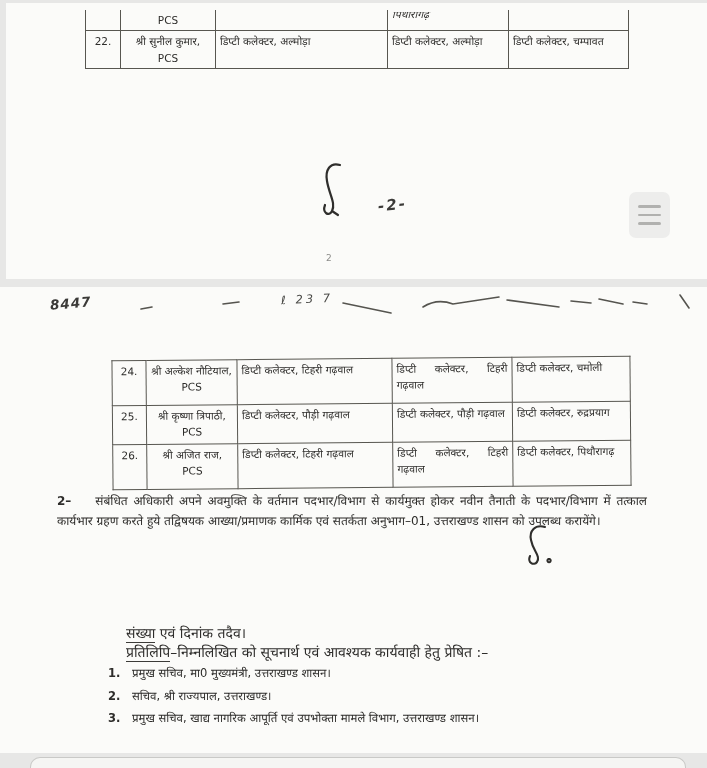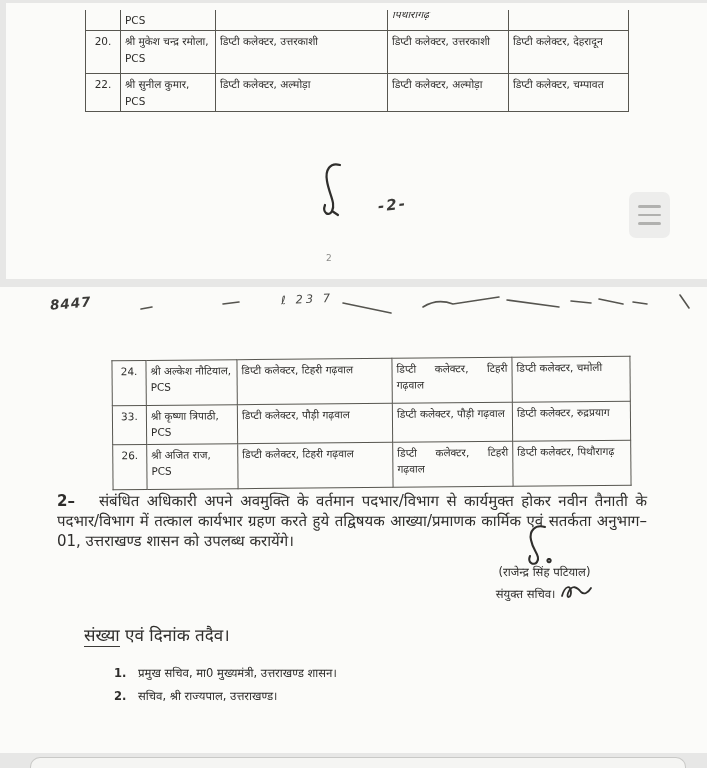--- a/index.html
+++ b/index.html
@@ -11,50 +11,50 @@
   .page { position:absolute; background:#fbfbf9; }
   #page1 { left:6px; top:3px; width:701px; height:276px; }
   #page2 { left:0; top:287px; width:707px; height:466px; }
 
   .doc-table { position:absolute; border-collapse:collapse; table-layout:fixed; }
   .doc-table td {
     border:1.4px solid #575650; padding:2px 4px; vertical-align:top;
     font-size:10.5px; line-height:1.55; color:#2e2d2b; font-weight:500;
   }
   .sno { text-align:center; }
-  .name { }
+  .name { text-align:center; }
   .just { text-align:justify; text-align-last:left; }
   #table1 { left:79px; top:7px; }
   #table2 { left:112px; top:71px; transform:rotate(-0.5deg); }
   tr.partial td { border-top:none; }
   .cliptop { height:14px; overflow:hidden;font-style:italic; }
   .cliptop span { display:block; margin-top:-6px; }
 
   .hand { position:absolute; font-style:italic; color:#3b3a38; white-space:nowrap; }
   .svgmark { position:absolute; }
 
   #page-no-1 { left:320px; top:250px; font-size:9px; color:#8b8b88; font-style:normal; }
   #hand-2dash { left:372px; top:193px; font-size:15px; font-weight:600; transform:rotate(-6deg); letter-spacing:2px; }
   #hand-8447 { left:50px; top:8px; font-size:13.5px; font-weight:600; transform:rotate(-5deg); letter-spacing:1px; }
   #scrib-text { left:281px; top:5px; font-size:11.5px; transform:rotate(-3deg); letter-spacing:3px; color:#4a4a47; }
 
-  #para { position:absolute; left:57px; top:204px; width:590px; font-size:15px; line-height:20px;
+  #para { position:absolute; left:57px; top:204px; width:590px; font-size:12px; line-height:20px;
           color:#2e2d2b; text-align:justify; font-weight:500; }
   #para .para-no { margin-right:24px; font-weight:700; }
 
   #signatory { position:absolute; left:452px; top:276px; width:185px; text-align:center;
                font-size:11.5px; line-height:19px; color:#2e2d2b; font-weight:500; }
   #signatory .sig-line2 { white-space:nowrap; }
   #signatory svg { vertical-align:-4px; }
 
-  .footer-line { position:absolute; font-size:17px; color:#2e2d2b; font-weight:500; white-space:nowrap; }
+  .footer-line { position:absolute; font-size:14px; color:#2e2d2b; font-weight:500; white-space:nowrap;margin-left:42px; }
   .uline { border-bottom:1.2px solid #3c3b38; padding-bottom:1px; }
   #ref-line  { left:84px; top:336px; }
   #copy-line { left:84px; top:355px; }
-  .li { position:absolute; left:114px; font-size:11.5px; color:#2e2d2b; font-weight:500; white-space:nowrap; }
+  .li { position:absolute; left:108px; font-size:11.5px; color:#2e2d2b; font-weight:500; white-space:nowrap; }
   .li .li-no { display:inline-block; width:24px; font-weight:600; }
   .li-blur { filter:blur(0.8px); color:#5d5c58; left:128px; }
 
   #menu-widget {
     position:absolute; left:629px; top:192px; width:41px; height:46px;
     background:#ededec; border-radius:7px; display:flex; flex-direction:column;
     justify-content:center; align-items:center; gap:6px; cursor:pointer;
   }
   #menu-widget .bar { width:23px; height:2.6px; background:#b1b1af; border-radius:2px; }
 
@@ -83,27 +83,20 @@
           <tr class="partial" style="height:18px">
         <td></td>
         <td class="name"><span>PCS</span></td>
         <td></td>
         <td>
               <div class="cliptop">
                 <span>पिथौरागढ़</span>
               </div>
             </td>
         <td></td>
-      </tr>
-      <tr style="height:43px">
-        <td class="sno">20.</td>
-        <td class="name">श्री मुकेश चन्द्र रमोला, PCS</td>
-        <td>डिप्टी कलेक्टर, उत्तरकाशी</td>
-        <td class="just">डिप्टी कलेक्टर, उत्तरकाशी</td>
-        <td class="just">डिप्टी कलेक्टर, देहरादून</td>
       </tr>
       <tr style="height:38px">
         <td class="sno">22.</td>
         <td class="name">श्री सुनील कुमार, PCS</td>
         <td>डिप्टी कलेक्टर, अल्मोड़ा</td>
         <td class="just">डिप्टी कलेक्टर, अल्मोड़ा</td>
         <td class="just">डिप्टी कलेक्टर, चम्पावत</td>
       </tr>
     </tbody>
       </table>
@@ -149,21 +142,21 @@
       </colgroup>
       <tbody>
           <tr style="height:45px">
         <td class="sno">24.</td>
         <td class="name">श्री अल्केश नौटियाल, PCS</td>
         <td>डिप्टी कलेक्टर, टिहरी गढ़वाल</td>
         <td class="just">डिप्टी कलेक्टर, टिहरी गढ़वाल</td>
         <td class="just">डिप्टी कलेक्टर, चमोली</td>
       </tr>
       <tr style="height:39px">
-        <td class="sno">33.</td>
+        <td class="sno">25.</td>
         <td class="name">श्री कृष्णा त्रिपाठी, PCS</td>
         <td>डिप्टी कलेक्टर, पौड़ी गढ़वाल</td>
         <td class="just">डिप्टी कलेक्टर, पौड़ी गढ़वाल</td>
         <td class="just">डिप्टी कलेक्टर, रुद्रप्रयाग</td>
       </tr>
       <tr style="height:45px">
         <td class="sno">26.</td>
         <td class="name">श्री अजित राज, PCS</td>
         <td>डिप्टी कलेक्टर, टिहरी गढ़वाल</td>
         <td class="just">डिप्टी कलेक्टर, टिहरी गढ़वाल</td>
@@ -173,36 +166,33 @@
       </table>
 
     <div id="para">
       <span class="para-no">2–</span><span>संबंधित अधिकारी अपने अवमुक्ति के वर्तमान पदभार/विभाग से कार्यमुक्त होकर नवीन तैनाती के पदभार/विभाग में तत्काल कार्यभार ग्रहण करते हुये तद्विषयक आख्या/प्रमाणक कार्मिक एवं सतर्कता अनुभाग–01, उत्तराखण्ड शासन को उपलब्ध करायेंगे।</span>
     </div>
 
     <svg class="svgmark" style="left:515px; top:236px;" width="44" height="44" viewBox="0 0 44 44">
       <path d="M30,4 C20,1 14,8 16,17 C18,28 26,33 22,39 C19,43 12,40 15,33 M34,36 a1.6,1.6 0 1,0 0.1,0" fill="none" stroke="#2f2e2c" stroke-width="2.1" stroke-linecap="round"></path>
     </svg>
 
-    <div id="signatory">
-      <div>(राजेन्द्र सिंह पटियाल)</div>
-      <div class="sig-line2">
-        <span>संयुक्त सचिव।</span>
-        <svg width="34" height="20" viewBox="0 0 34 20">
-          <path d="M3,14 C6,3 12,3 12,10 C12,16 7,17 9,11 C13,2 18,5 22,10 C25,13 29,11 32,6" fill="none" stroke="#2f2e2c" stroke-width="1.8" stroke-linecap="round"></path>
-        </svg>
-      </div>
-    </div>
 
     <div id="ref-line" class="footer-line">
       <span class="uline">संख्या</span><span> एवं दिनांक तदैव।</span>
+    </div>
+    <div id="copy-line" class="footer-line">
+      <span class="uline">प्रतिलिपि</span><span>–निम्नलिखित को सूचनार्थ एवं आवश्यक कार्यवाही हेतु प्रेषित :–</span>
     </div>
 
     <div class="li" style="top:378px">
       <span class="li-no">1.</span><span>प्रमुख सचिव, मा0 मुख्यमंत्री, उत्तराखण्ड शासन।</span>
     </div>
     <div class="li" style="top:401px">
       <span class="li-no">2.</span><span>सचिव, श्री राज्यपाल, उत्तराखण्ड।</span>
     </div>
+    <div class="li" style="top:423px">
+      <span class="li-no">3.</span><span>प्रमुख सचिव, खाद्य नागरिक आपूर्ति एवं उपभोक्ता मामले विभाग, उत्तराखण्ड शासन।</span>
+    </div>
   </div>
 
   <div id="bottom-card"></div>
 </div>
 
 </body></html>

